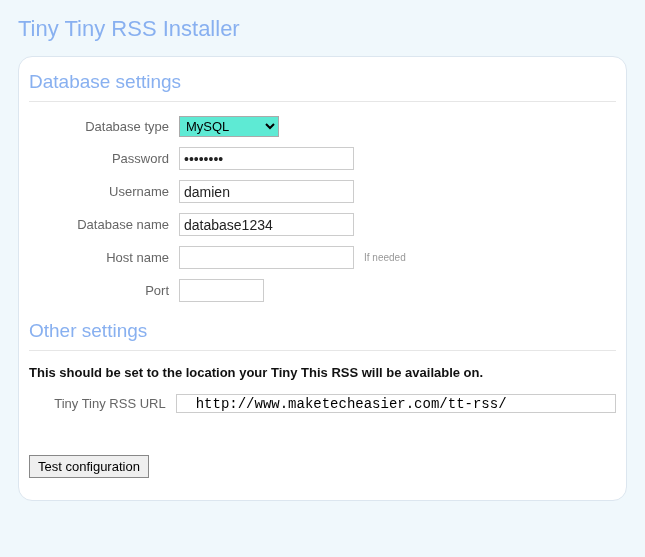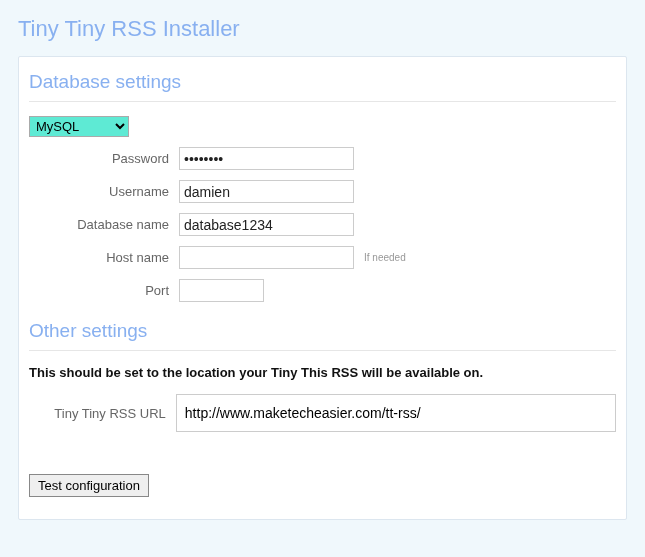--- a/index.html
+++ b/index.html
@@ -18,21 +18,21 @@
   }
   h1.page-title {
     color: #88b0f0;
     font-size: 22px;
     font-weight: 500;
     margin: 4px 0 14px 0;
   }
   .panel {
     background: #fff;
     border: 1px solid #dce6ef;
-    border-radius: 2px;
+    border-radius: 14px;
     padding: 14px 10px 22px 10px;
   }
   h2.section {
     color: #88b0f0;
     font-size: 19px;
     font-weight: 400;
     margin: 0 0 6px 0;
     padding-bottom: 2px;
   }
   hr.sep {
@@ -87,23 +87,23 @@
   .note {
     font-size: 13px;
     color: #111;
     font-weight: bold;
     margin: 0 0 14px 0;
   }
   input.url {
     width: 450px;
     border: 1px solid #ccc;
     font-size: 14px;
-    padding: 2px 8px;
-    height: 38px;
-    font-family: Liberation Sans, sans-serif;
+    padding: 2px 19px;
+    height: 19px;
+    font-family: Liberation Mono, monospace;
   }
   button.test {
     margin-top: 32px;
     background: #efefef;
     border: 1px solid #888;
     font-size: 13px;
     padding: 3px 8px;
     font-family: Arial, sans-serif;
     cursor: pointer;
   }
@@ -113,20 +113,21 @@
 
 <div class="wrap">
   <h1 class="page-title">Tiny Tiny RSS Installer</h1>
 
   <div class="panel">
 
     <h2 class="section">Database settings</h2>
     <hr class="sep">
 
     <div class="row">
+      <span class="lbl">Database type</span>
       <select class="inp">
         <option>MySQL</option>
       </select>
     </div>
 
     <div class="row">
       <span class="lbl">Password</span>
       <input type="text" class="inp" value="••••••••" style="">
     </div>
 

